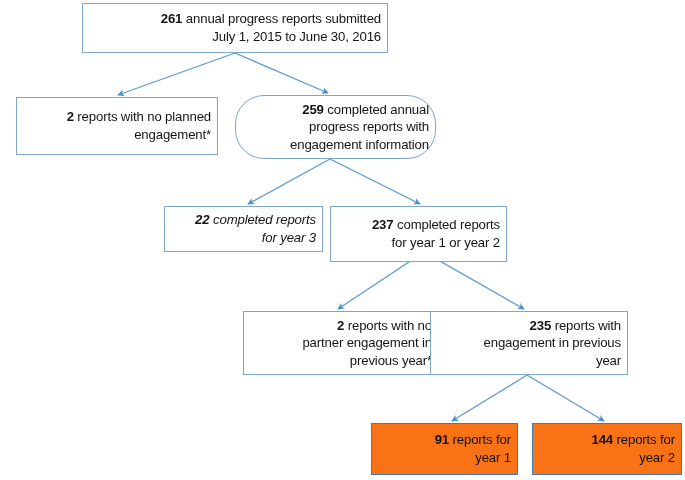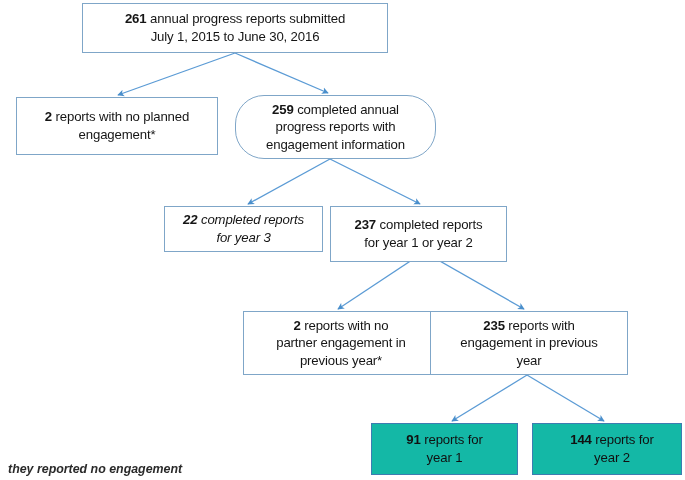--- a/index.html
+++ b/index.html
@@ -35,27 +35,28 @@
     align-items: center;
     justify-content: center;
     text-align: center;
     color: #151515;
     font-size: 13.2px;
     line-height: 1.33;
     padding: 2px 6px;
     letter-spacing: -0.15px;
   }
   .node.filled {
-    background: #14b8a6;
+    background: #f97316;
     border: 1px solid #3E7CB1;
     color: #111111;
   }
   .node .txt {
     display: block;
     width: 100%;
+    text-align: right;
   }
   .node b {
     font-weight: bold;
   }
   .footnote {
     position: absolute;
     font-style: italic;
     font-weight: bold;
     font-size: 12.4px;
     line-height: 1.45;
@@ -112,16 +113,15 @@
       <div class="node filled" style="left: 371px; top: 423px; width: 147px; height: 52px;">
         <span class="txt"><b>91</b> reports for<br>year 1</span>
       </div>
       <div class="node filled" style="left: 532px; top: 423px; width: 150px; height: 52px; padding-left: 16px;">
         <span class="txt"><b>144</b> reports for<br>year 2</span>
       </div>
     </div>
 
   <div class="footnote" style="left: 8px; top: 443px;">
     <br>
-    <span>they reported no engagement</span>
   </div>
 
 </div>
 
 </body></html>

